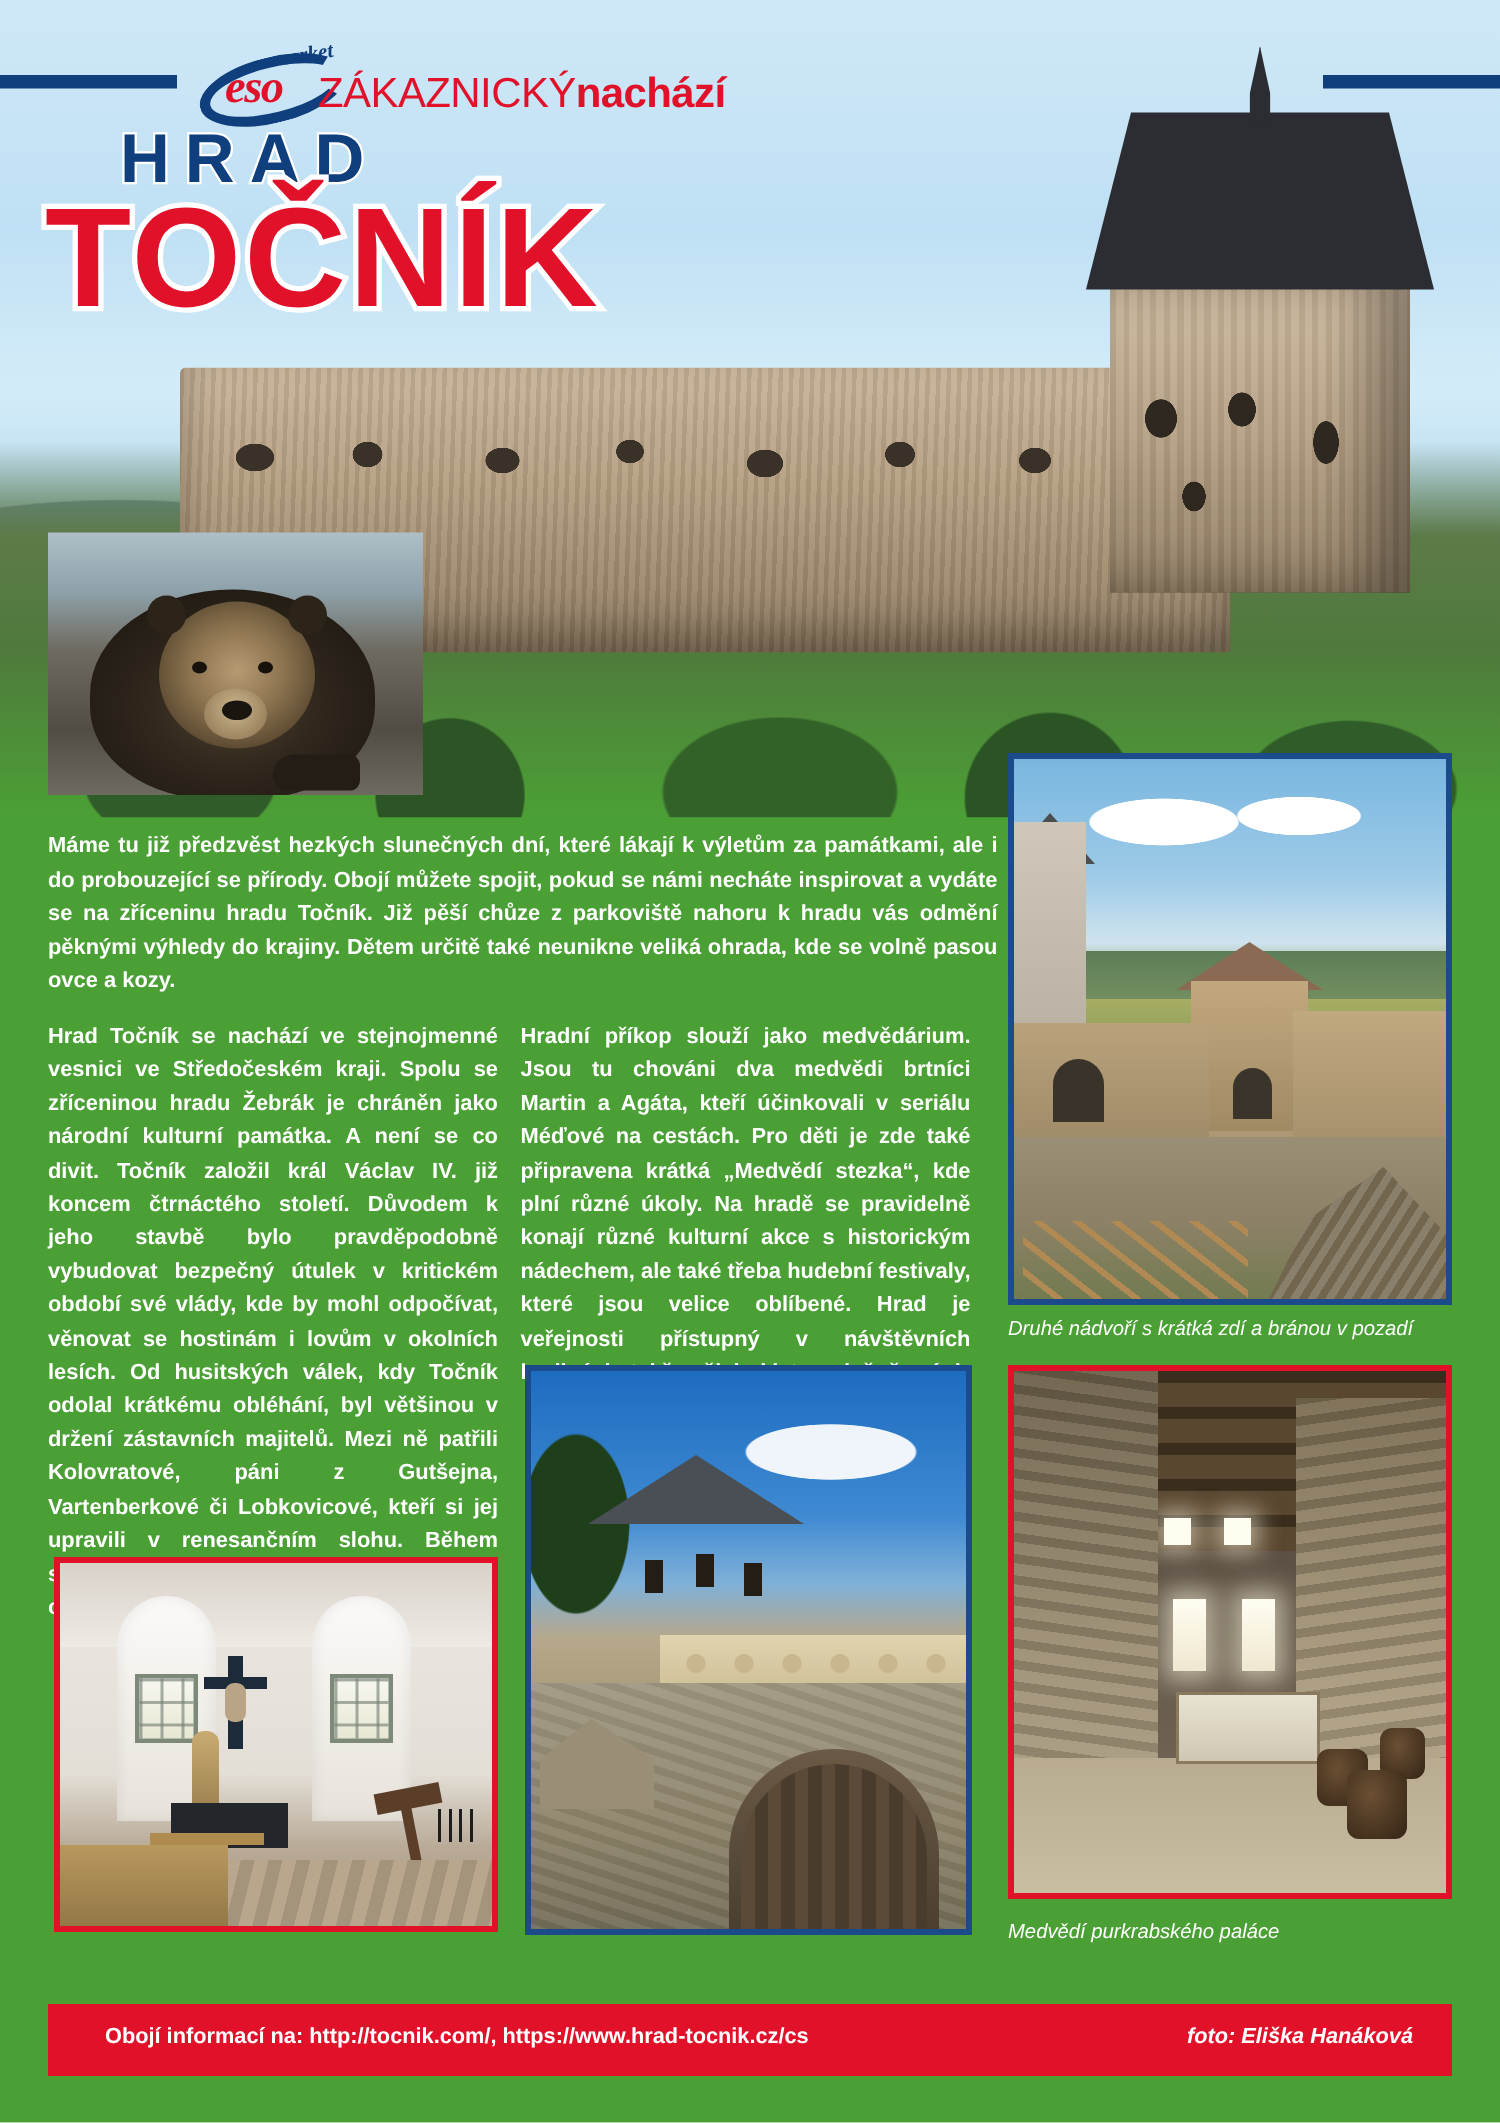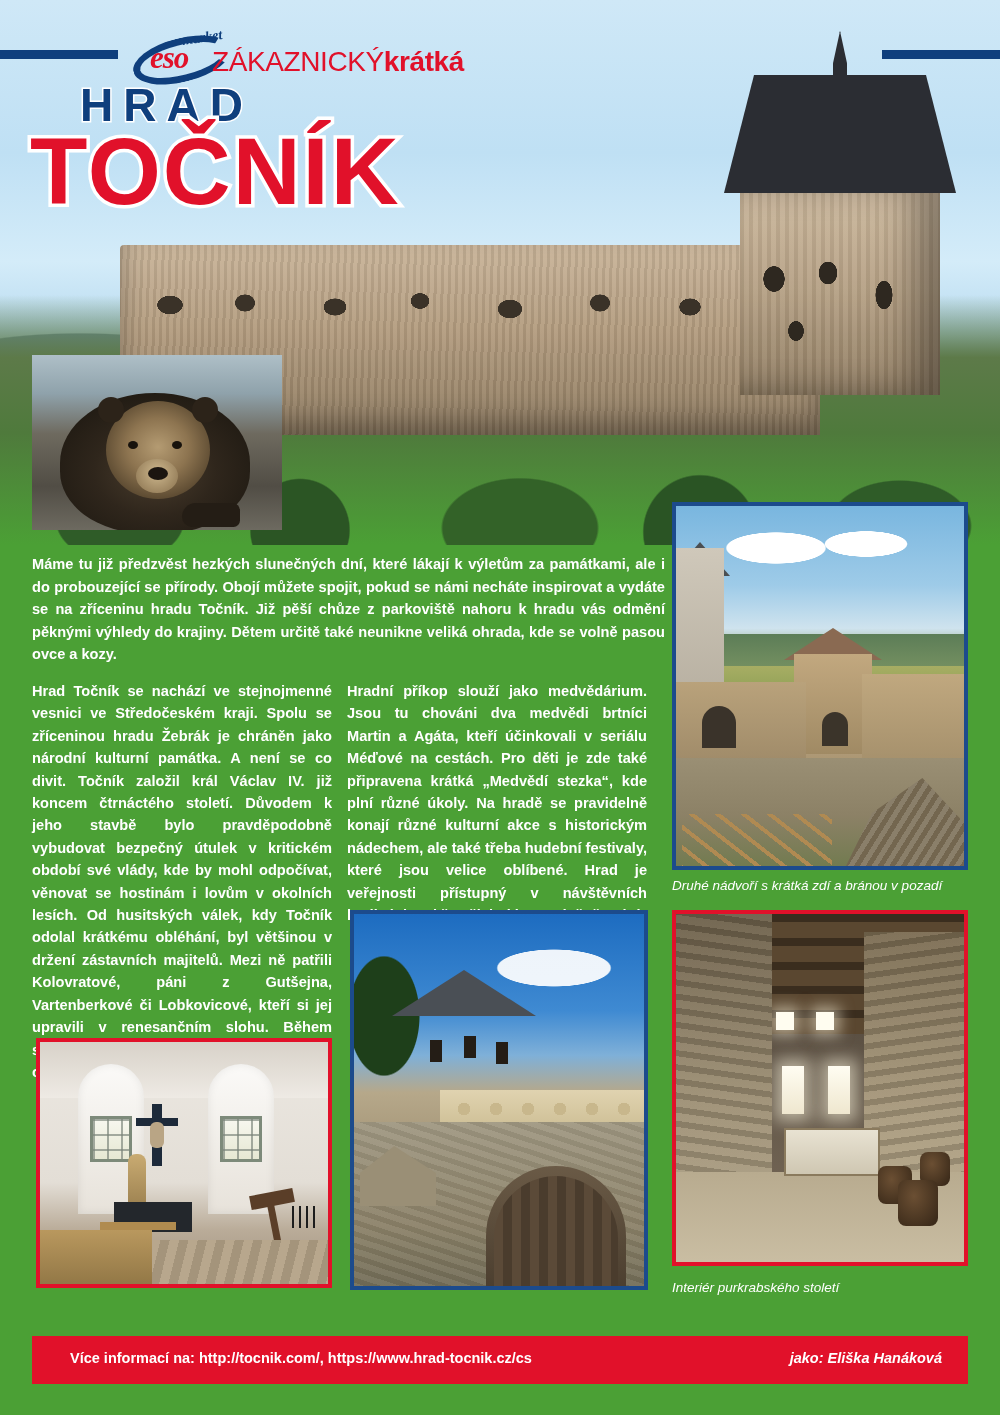--- a/index.html
+++ b/index.html
@@ -396,21 +396,21 @@
   <div class="masthead">
     <div class="rule-left"></div>
     <div class="rule-right"></div>
 
     <div class="logo">
       <div class="logo-swoosh"></div>
       <div class="logo-eso">eso</div>
       <div class="logo-market">market</div>
     </div>
 
-    <div class="magazin"><span class="thin">ZÁKAZNICKÝ</span><span class="bold">krátká</span></div>
+    <div class="magazin"><span class="thin">ZÁKAZNICKÝ</span><span class="bold">nachází</span></div>
   </div>
 
   <div class="t-hrad">HRAD</div>
   <div class="t-tocnik">TOČNÍK</div>
 
 
   <div class="intro">Máme tu již předzvěst hezkých slunečných dní, které lákají k výletům za památkami, ale i do probouzející se přírody. Obojí můžete spojit, pokud se námi necháte inspirovat a vydáte se na zříceninu hradu Točník. Již pěší chůze z parkoviště nahoru k hradu vás odmění pěknými výhledy do krajiny. Dětem určitě také neunikne veliká ohrada, kde se volně pasou ovce a kozy.</div>
   <div class="col-left">Hrad Točník se nachází ve stejnojmenné vesnici ve Středočeském kraji. Spolu se zříceninou hradu Žebrák je chráněn jako národní kulturní památka. A není se co divit. Točník založil král Václav IV. již koncem čtrnáctého století. Důvodem k jeho stavbě bylo pravděpodobně vybudovat bezpečný útulek v kritickém období své vlády, kde by mohl odpočívat, věnovat se hostinám i lovům v okolních lesích. Od husitských válek, kdy Točník odolal krátkému obléhání, byl většinou v držení zástavních majitelů. Mezi ně patřili Kolovratové, páni z Gutšejna, Vartenberkové či Lobkovicové, kteří si jej upravili v renesančním slohu. Během sedmnáctého století byl hrad definitivně opuštěn.</div>
   <div class="col-right">Hradní příkop slouží jako medvědárium. Jsou tu chováni dva medvědi brtníci Martin a Agáta, kteří účinkovali v seriálu Méďové na cestách. Pro děti je zde také připravena krátká „Medvědí stezka“, kde plní různé úkoly. Na hradě se pravidelně konají různé kulturní akce s historickým nádechem, ale také třeba hudební festivaly, které jsou velice oblíbené. Hrad je veřejnosti přístupný v návštěvních hodinách, takže všichni jste srdečně zváni.</div>
 
@@ -479,20 +479,20 @@
       <div class="pl-win r"></div>
       <div class="pl-wallL"></div>
       <div class="pl-wallR"></div>
       <div class="pl-floor"></div>
       <div class="pl-panels"></div>
       <div class="pl-barrel c"></div>
       <div class="pl-barrel b"></div>
       <div class="pl-barrel a"></div>
     </div>
   </div>
-  <div class="caption cap-palace">Interiér purkrabského století</div>
+  <div class="caption cap-palace">Medvědí purkrabského paláce</div>
 
   <div class="footer">
-    <div class="footer-left">Více informací na: http://tocnik.com/, https://www.hrad-tocnik.cz/cs</div>
-    <div class="footer-right">jako: Eliška Hanáková</div>
+    <div class="footer-left">Obojí informací na: http://tocnik.com/, https://www.hrad-tocnik.cz/cs</div>
+    <div class="footer-right">foto: Eliška Hanáková</div>
   </div>
 
 </div>
 
 </body></html>

